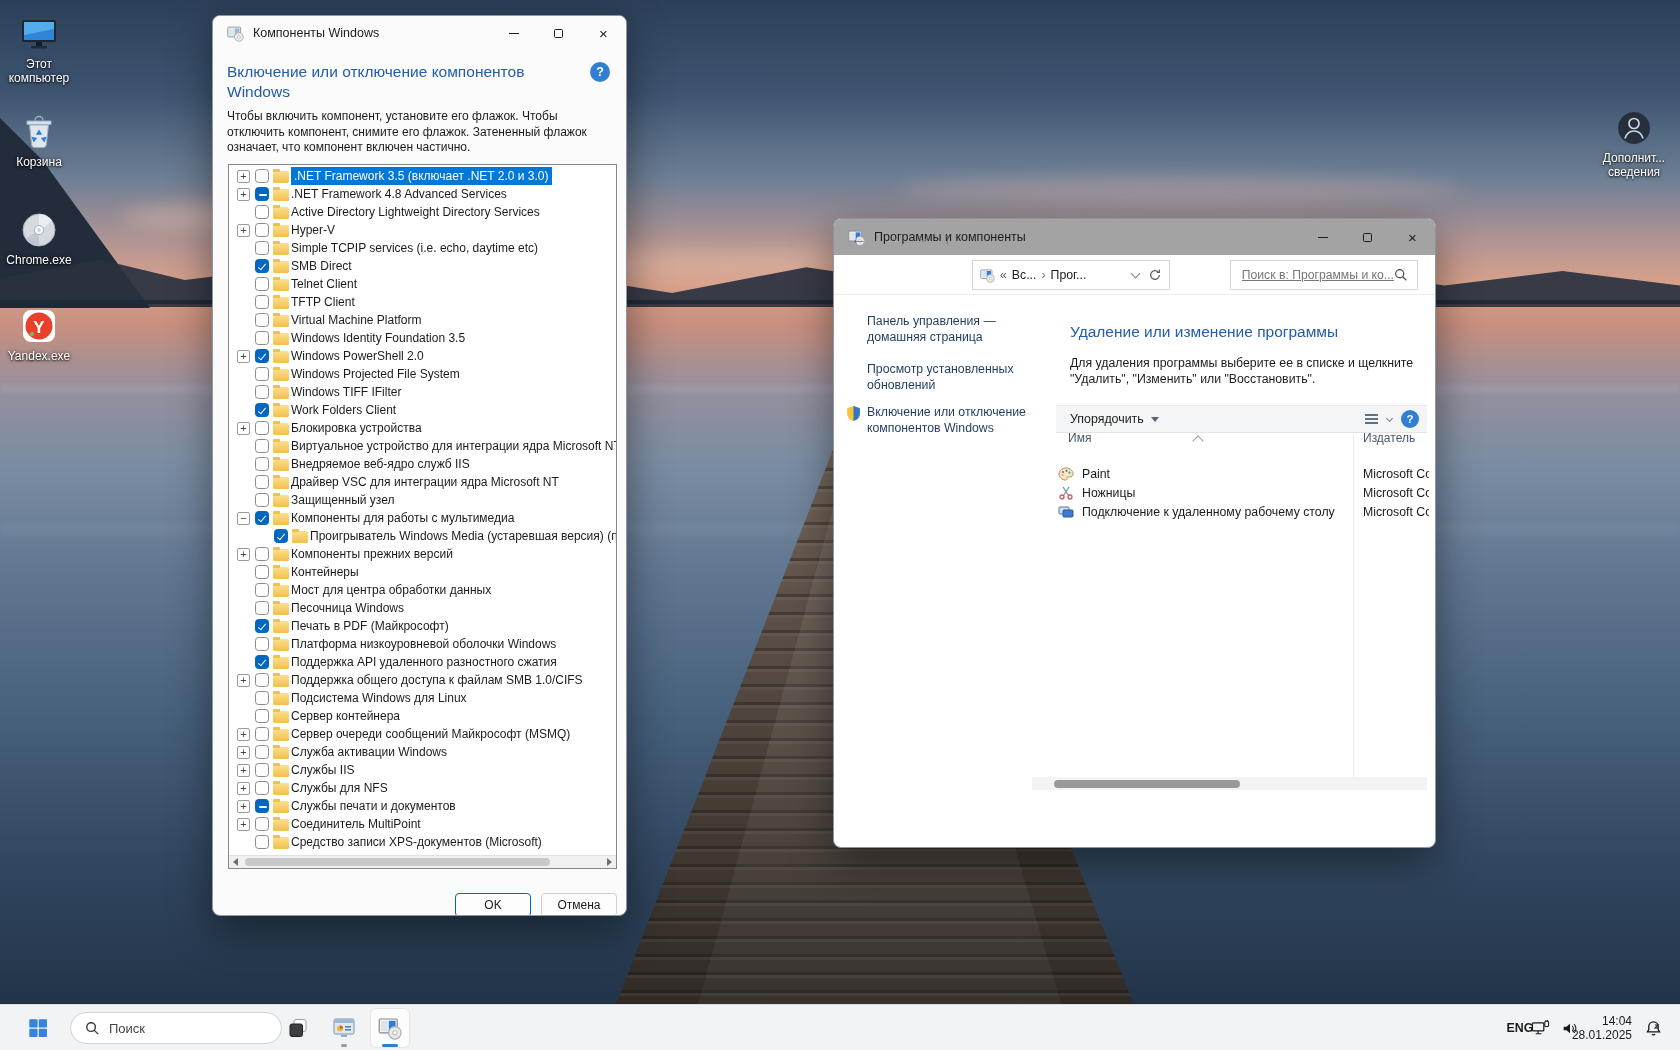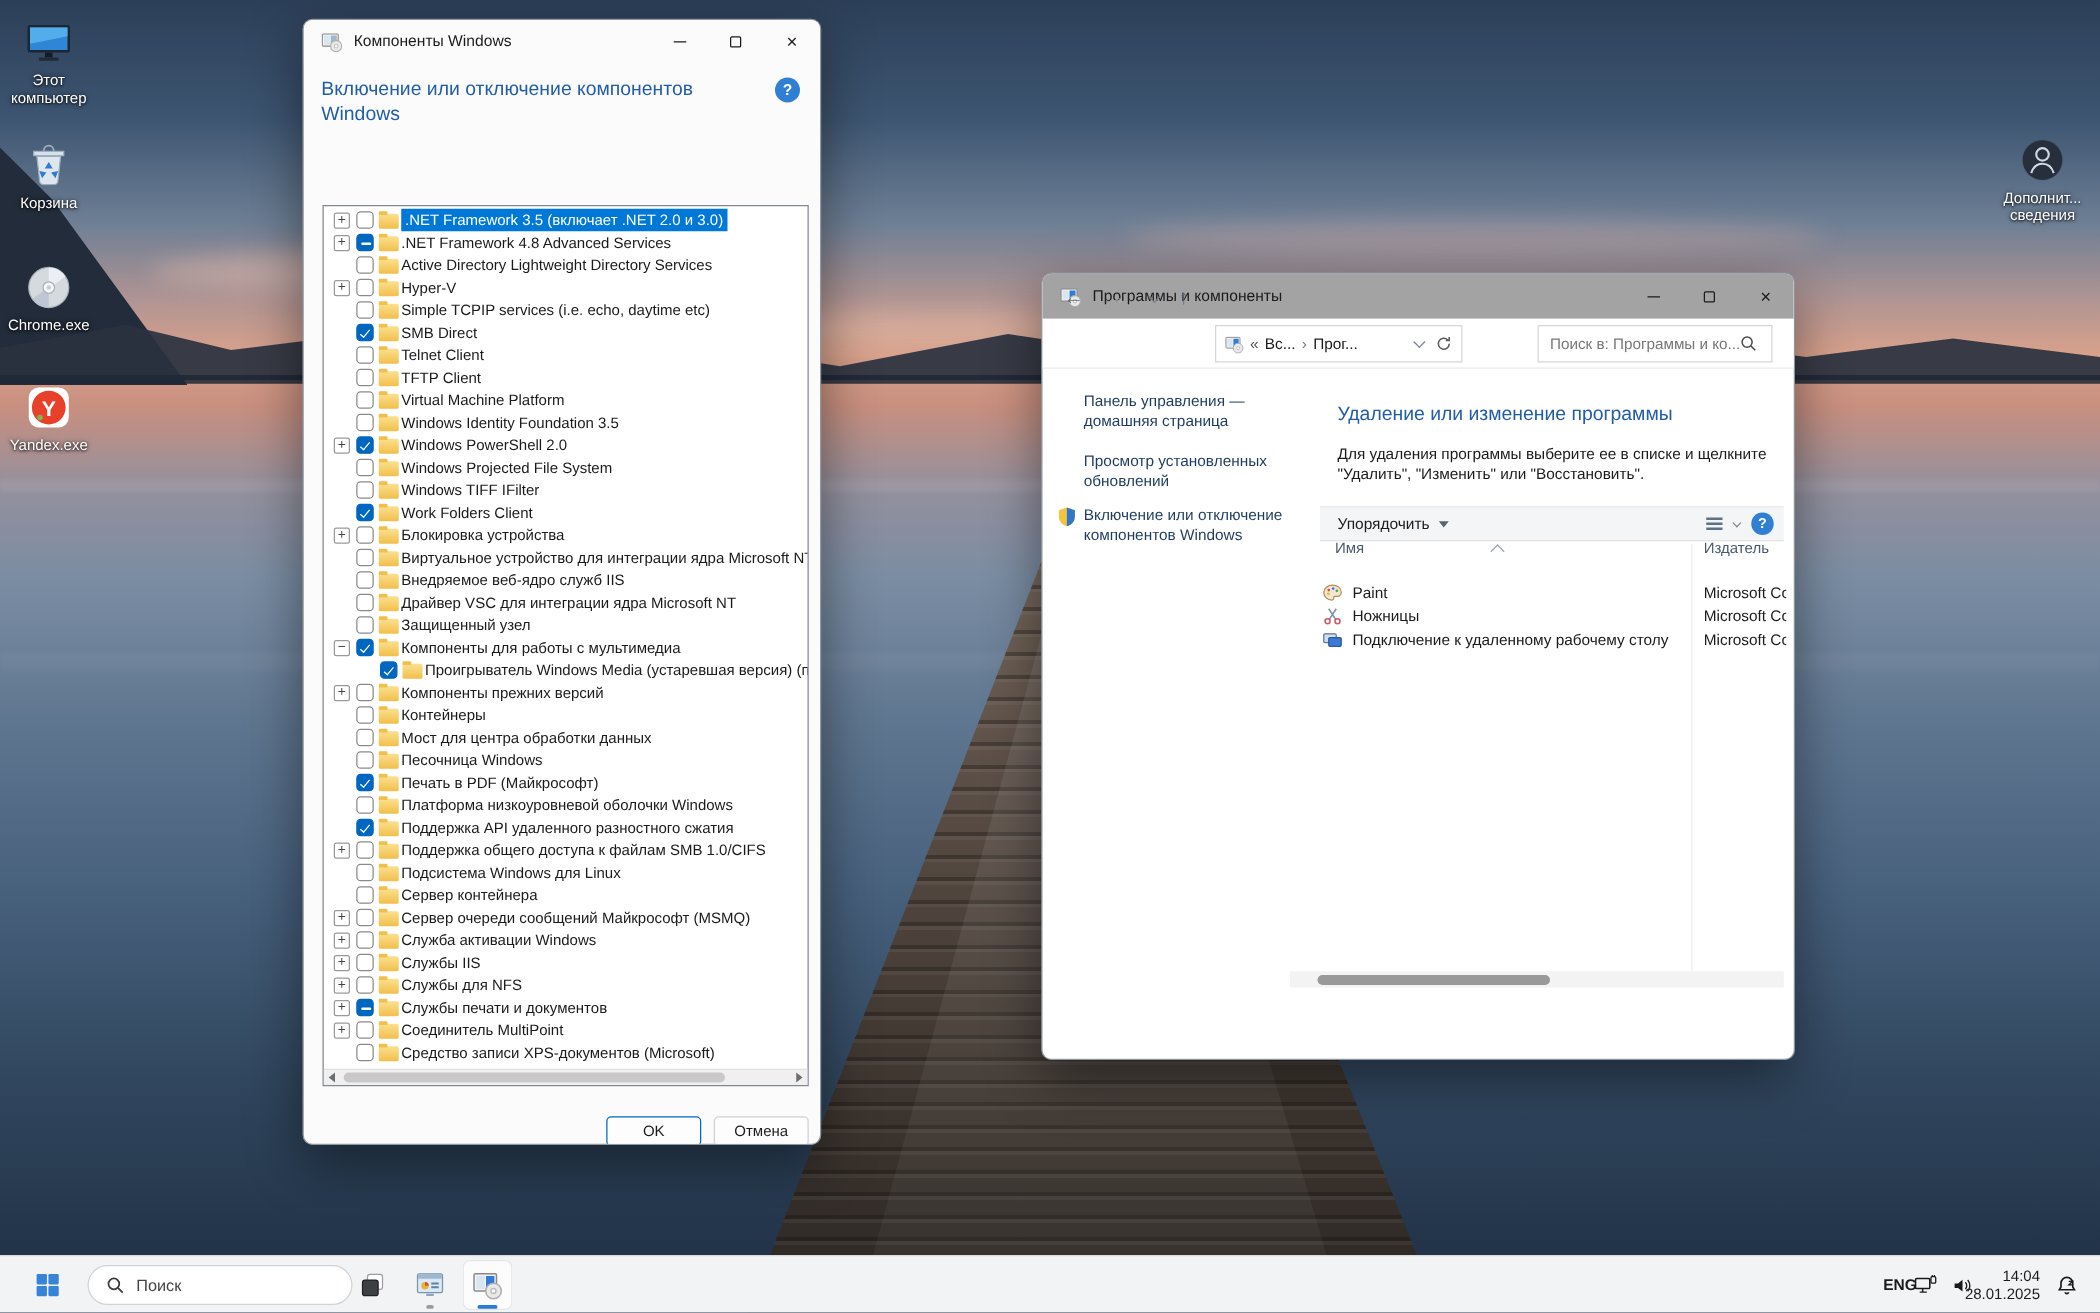--- a/index.html
+++ b/index.html
@@ -35,21 +35,21 @@
   
   .win { position:absolute; background:#fff; border:1px solid #8f969e; border-radius:8px; box-shadow:0 14px 44px rgba(0,0,0,.45); overflow:hidden; }
   .titlebar { position:relative; height:34px; display:flex; align-items:center; padding-left:14px; gap:9px; background:#a3a3a3; }
   .title-text { font-size:12.5px; color:#1b1b1b; }
   .caption-btns { position:absolute; right:0; top:0; height:100%; display:flex; }
   .cap { width:45px; height:100%; display:flex; align-items:center; justify-content:center; color:#1b1b1b; font-size:15px; }
   .glyph-min { width:10px; height:1px; background:#1b1b1b; display:block; }
   .glyph-max { width:9px; height:9px; border:1px solid #1b1b1b; border-radius:1.5px; display:block; }
 
   
-  #features-win { left:212px; top:15px; width:415px; height:901px; background:#fbfbfb;margin-left:30px; }
+  #features-win { left:212px; top:15px; width:415px; height:901px; background:#fbfbfb; }
   .feat-heading { position:absolute; left:14px; top:46px; width:332px; font-size:15.5px; line-height:20px; color:#215da8; }
   .help-circle { position:absolute; width:20px; height:20px; border-radius:50%; background:#2f7fd3; color:#fff; font-size:12.5px; font-weight:bold; display:flex; align-items:center; justify-content:center; }
   #feat-help { right:16px; top:46px; }
   .feat-desc { position:absolute; left:14px; top:93px; width:376px; font-size:12px; line-height:15.5px; color:#1b1b1b; }
   .tree-box { position:absolute; left:15px; top:148px; width:389px; height:705px; background:#fff; border:1px solid #828790; overflow:hidden; }
   .tree-rows { position:absolute; left:0; top:2px; right:0; }
   .trow { position:relative; height:18px; }
   .exp { position:absolute; left:8px; top:2.5px; width:13px; height:13px; border:1px solid #9a9a9a; background:#fff; color:#444; font-size:11px; line-height:11px; text-align:center; border-radius:2px; }
   .cb { position:absolute; left:26px; top:2px; width:14px; height:14px; border:1px solid #8a8a8a; border-radius:3.5px; background:#fff; }
   .cb.checked,.cb.partial { background:#0067c0; border-color:#0067c0; }
@@ -71,21 +71,21 @@
   #btn-cancel { left:328px; }
 
   
   #programs-win { left:833px; top:218px; width:603px; height:630px; }
   #programs-win .titlebar { height:36px; }
   .toolbar { position:absolute; left:0; top:36px; width:100%; height:40px; border-bottom:1px solid #ececec; background:#fff; }
   .nav-glyph { position:absolute; top:0; height:40px; display:flex; align-items:center; justify-content:center; width:26px; font-size:16px; color:#5f6b78; }
   .chev { display:inline-block; width:7px; height:7px; border-right:1.6px solid #7a828c; border-bottom:1.6px solid #7a828c; transform:rotate(45deg); }
   .addrbar { position:absolute; left:138px; top:41px; width:198px; height:30px; border:1px solid #d6d6d6; background:#fff; display:flex; align-items:center; padding:0 7px; gap:5px; font-size:12.3px; color:#1b1b1b; }
   .addr-spacer { flex:1; }
-  .searchbox { position:absolute; left:396px; top:41px; width:188px; height:30px; border:1px solid #d6d6d6; background:#fff; display:flex; align-items:center; justify-content:flex-start; padding:0 9px; font-size:12.2px; color:#777; }
+  .searchbox { position:absolute; left:396px; top:41px; width:188px; height:30px; border:1px solid #d6d6d6; background:#fff; display:flex; align-items:center; justify-content:flex-end; padding:0 9px; font-size:12.2px; color:#777;text-decoration:underline; }
   .side-link { position:absolute; font-size:12.3px; line-height:15.5px; color:#1f3c5e; width:172px; }
   .cp-heading { position:absolute; left:236px; top:104px; font-size:15.5px; color:#215da8; }
   .cp-instr { position:absolute; left:236px; top:136px; width:358px; font-size:12.3px; line-height:16px; color:#1b1b1b; }
   .cmdband { position:absolute; left:222px; top:186px; width:371px; height:28px; background:#f4f5f6; border-top:1px solid #e9e9e9; border-bottom:1px solid #e4e4e4; display:flex; align-items:center; padding:0 8px 0 14px; }
   .organize { font-size:12.4px; color:#1b1b1b; display:flex; align-items:center; gap:7px; }
   .tri-down { width:0; height:0; border:4px solid transparent; border-top:5px solid #5a6470; margin-top:4px; }
   .band-right { margin-left:auto; display:flex; align-items:center; gap:9px; }
   .viewicon { display:flex; flex-direction:column; gap:2px; }
   .viewicon i { width:13px; height:2px; background:#5f7285; display:block; }
   .sort-caret { position:absolute; left:360px; top:218px; width:8px; height:8px; border-left:1.6px solid #9aa0a6; border-top:1.6px solid #9aa0a6; transform:rotate(45deg); }
@@ -320,20 +320,21 @@
             <span class="glyph-min"></span>
           </div>
         <div class="cap">
             <span class="glyph-max"></span>
           </div>
         <div class="cap">×</div>
       </div>
     </div>
     <div class="feat-heading">Включение или отключение компонентов Windows</div>
     <div class="help-circle" id="feat-help">?</div>
+    <div class="feat-desc">Чтобы включить компонент, установите его флажок. Чтобы отключить компонент, снимите его флажок. Затененный флажок означает, что компонент включен частично.</div>
 
     <div class="tree-box">
       <div class="tree-rows">
           <div class="trow rowsel">
             <span class="exp">+</span>
             <span class="cb unchecked"></span>
             <span class="folder"></span>
             <span class="tlabel">.NET Framework 3.5 (включает .NET 2.0 и 3.0)</span>
           </div>
           <div class="trow">

